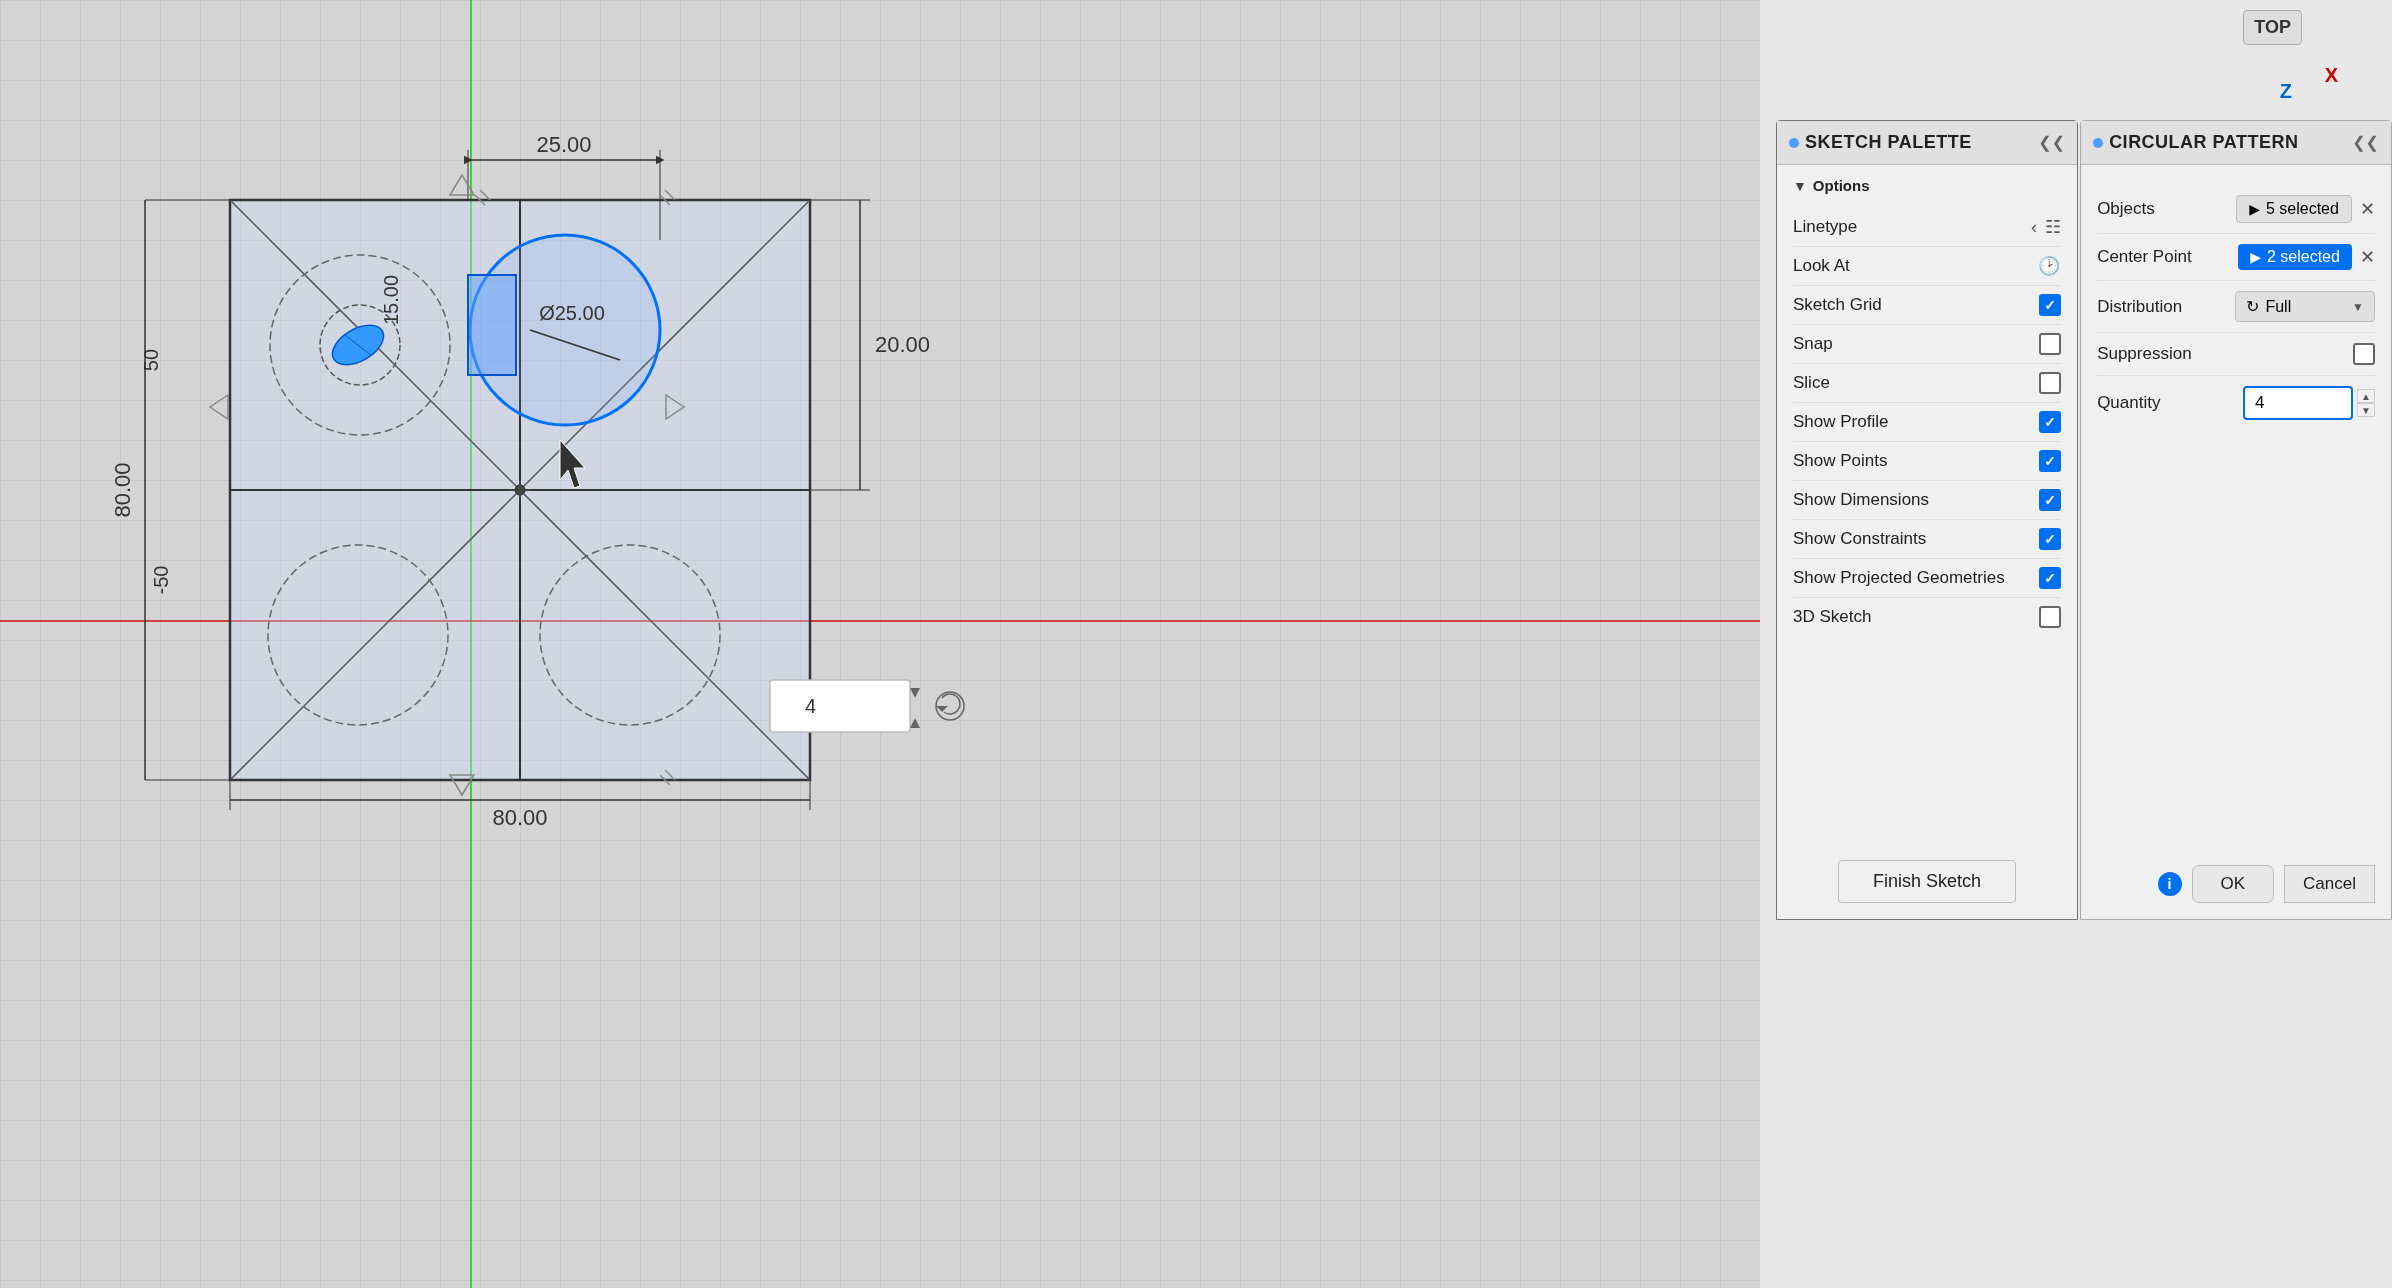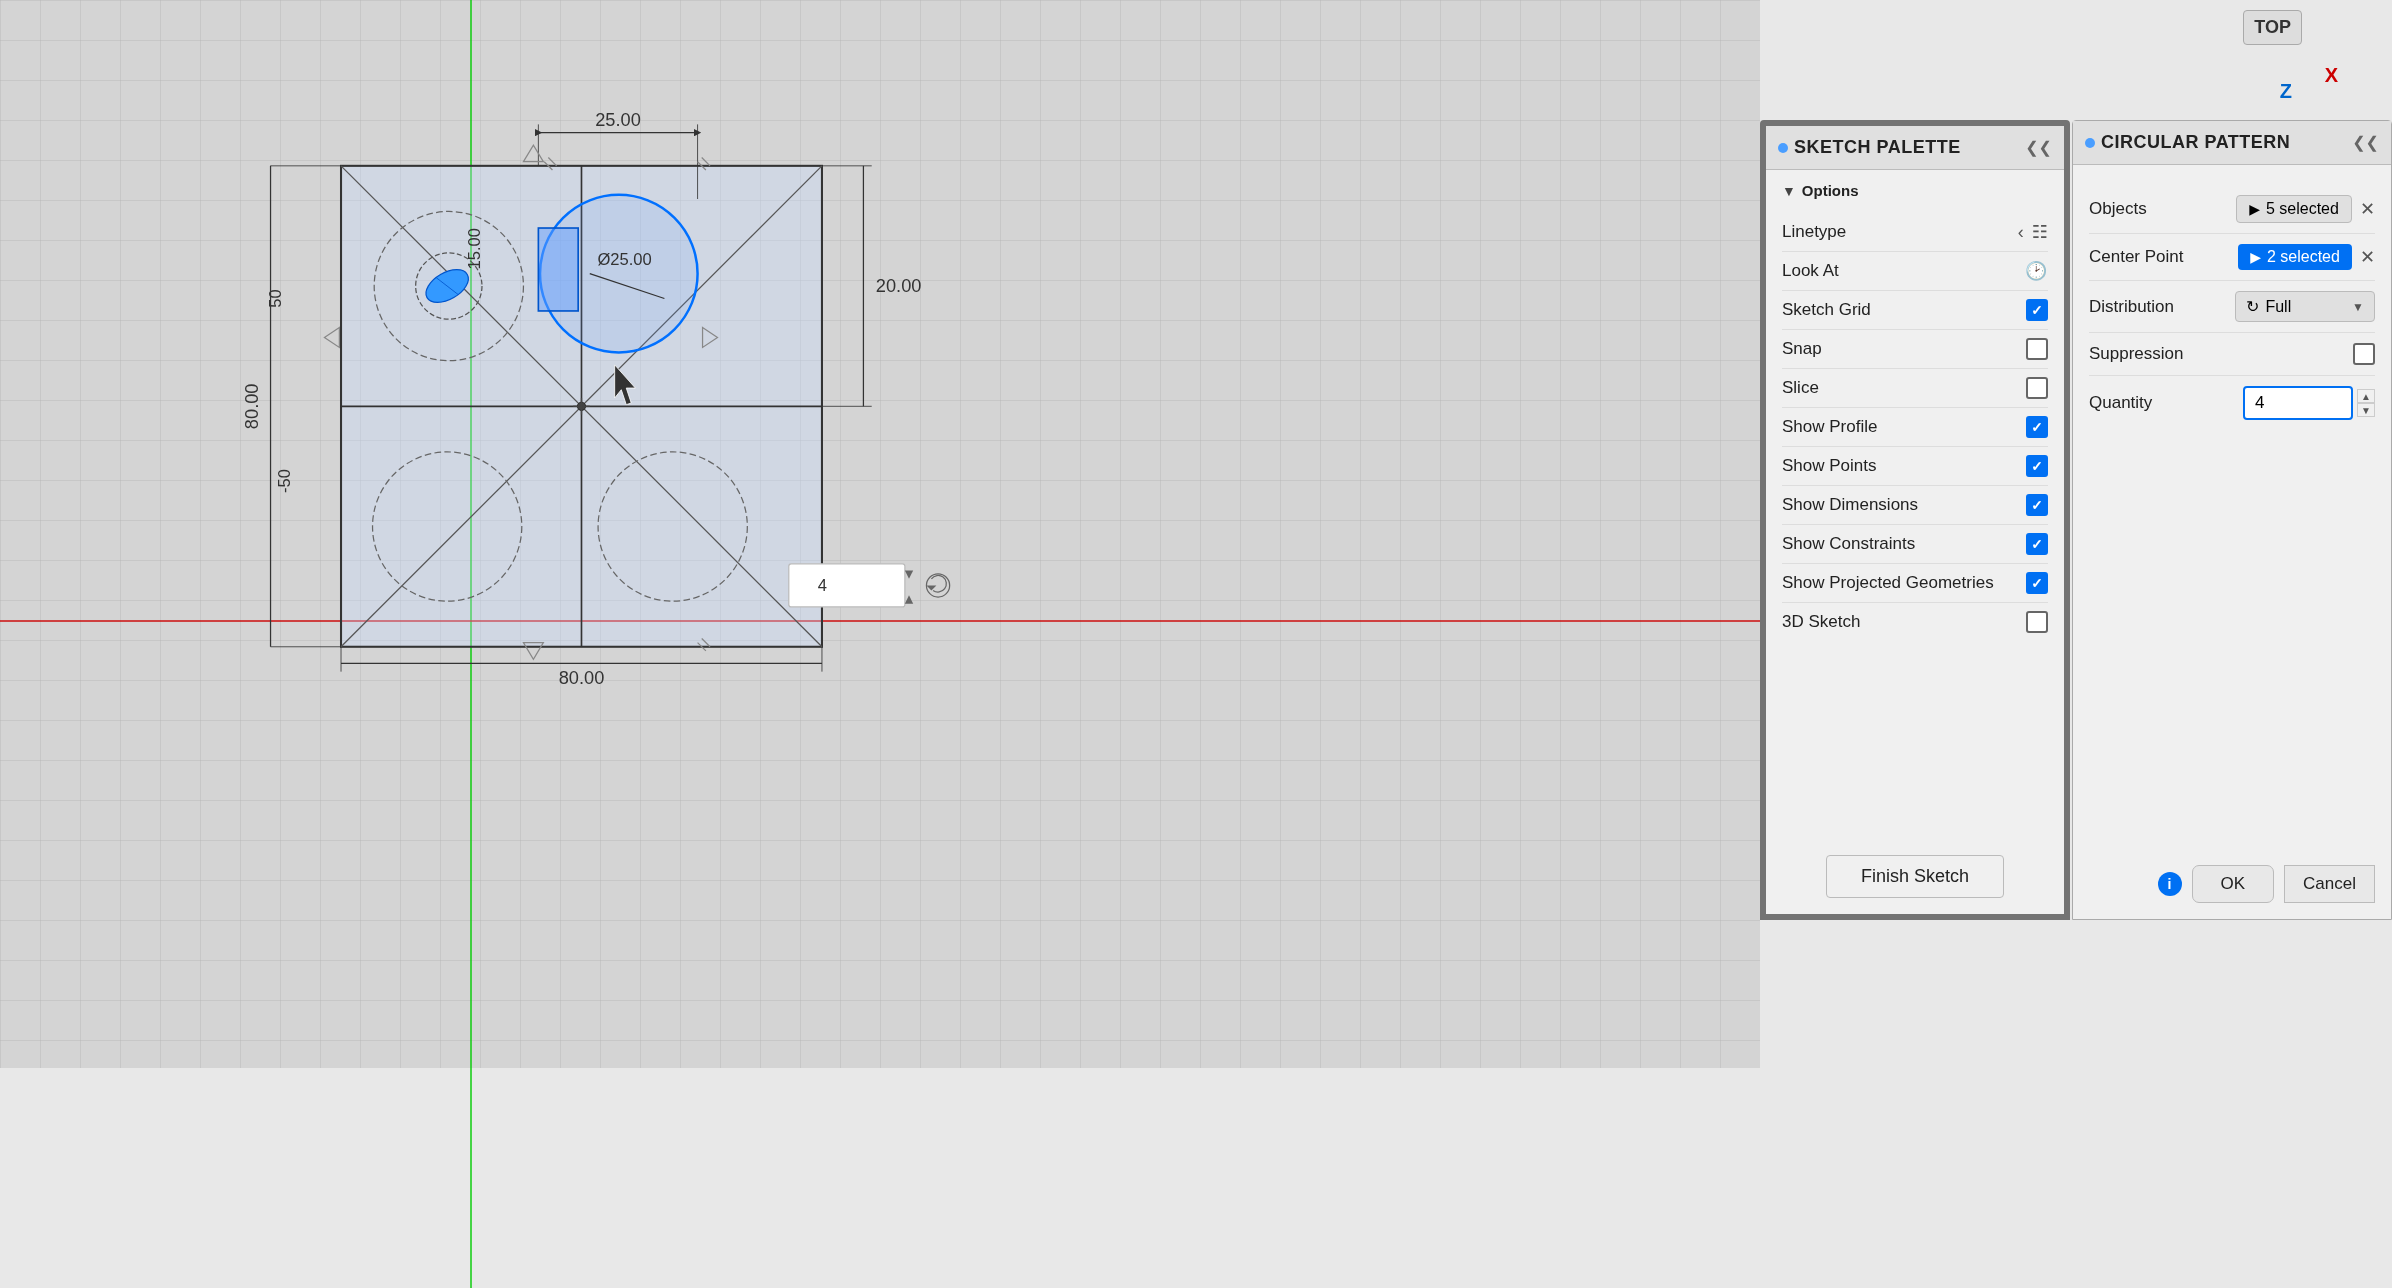--- a/index.html
+++ b/index.html
@@ -10,21 +10,21 @@
       font-family: -apple-system, BlinkMacSystemFont, 'Segoe UI', Arial, sans-serif;
       overflow: hidden;
       position: relative;
     }
 
     
     .canvas-area {
       position: absolute;
       top: 0; left: 0;
       width: 1760px;
-      height: 1068px;
+      height: 1288px;
       background: #d4d4d4;
       background-image:
         linear-gradient(rgba(180,180,180,0.4) 1px, transparent 1px),
         linear-gradient(90deg, rgba(180,180,180,0.4) 1px, transparent 1px);
       background-size: 40px 40px;
     }
 
     
     .green-line-v {
       position: absolute;
@@ -56,24 +56,25 @@
       height: 800px;
       display: flex;
       flex-direction: row;
       gap: 0;
     }
 
     
     .sketch-palette {
       width: 310px;
       background: rgba(240, 240, 240, 0.97);
-      border: 6px solid #737373;
+      border: 1px solid #737373;
       border-radius: 4px 4px 0 0;
       display: flex;
       flex-direction: column;
+      margin-left: 16px;
     }
 
     .panel-header {
       background: #e0e0e0;
       border-bottom: 1px solid #bbb;
       padding: 8px 12px;
       display: flex;
       align-items: center;
       justify-content: space-between;
       height: 44px;

